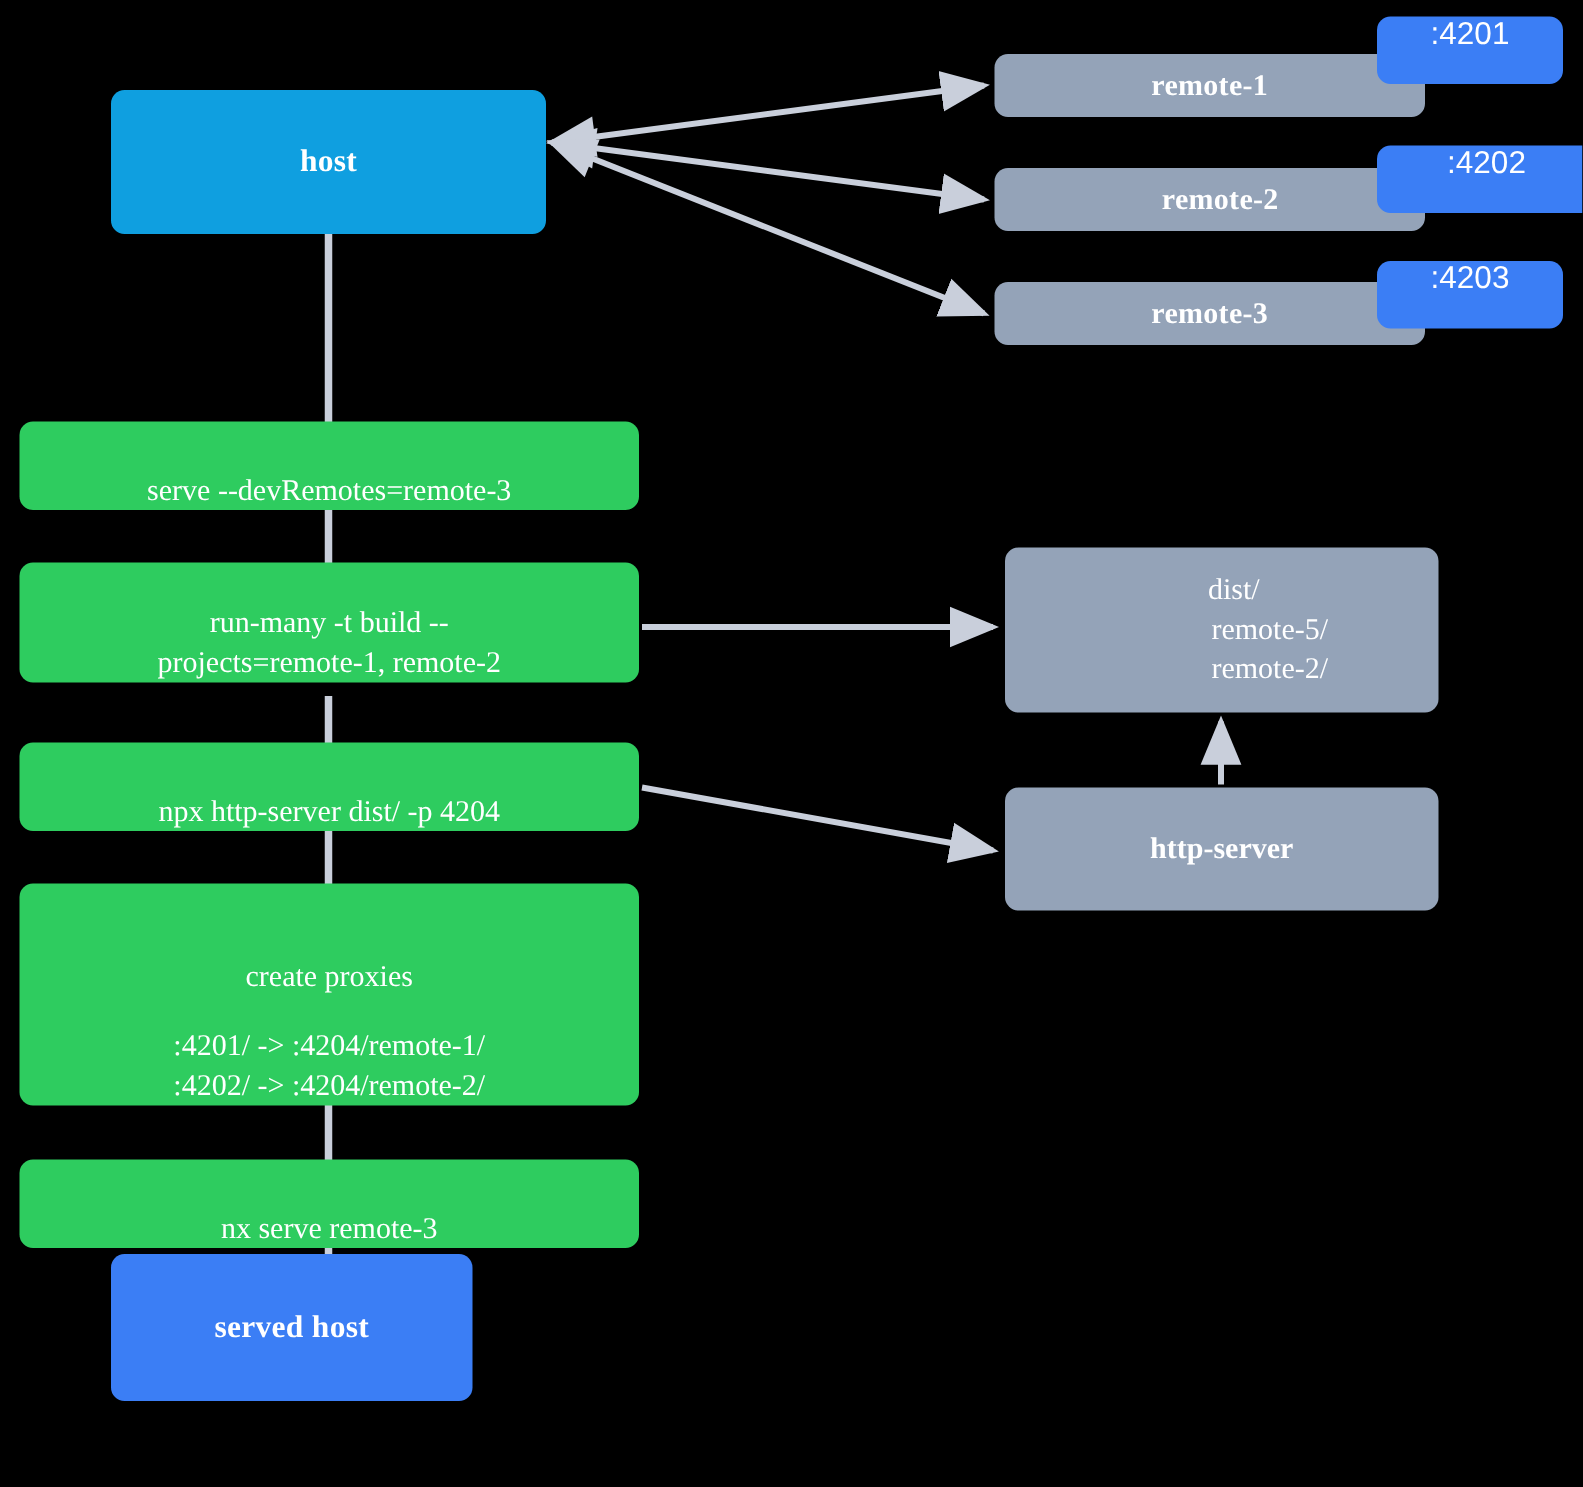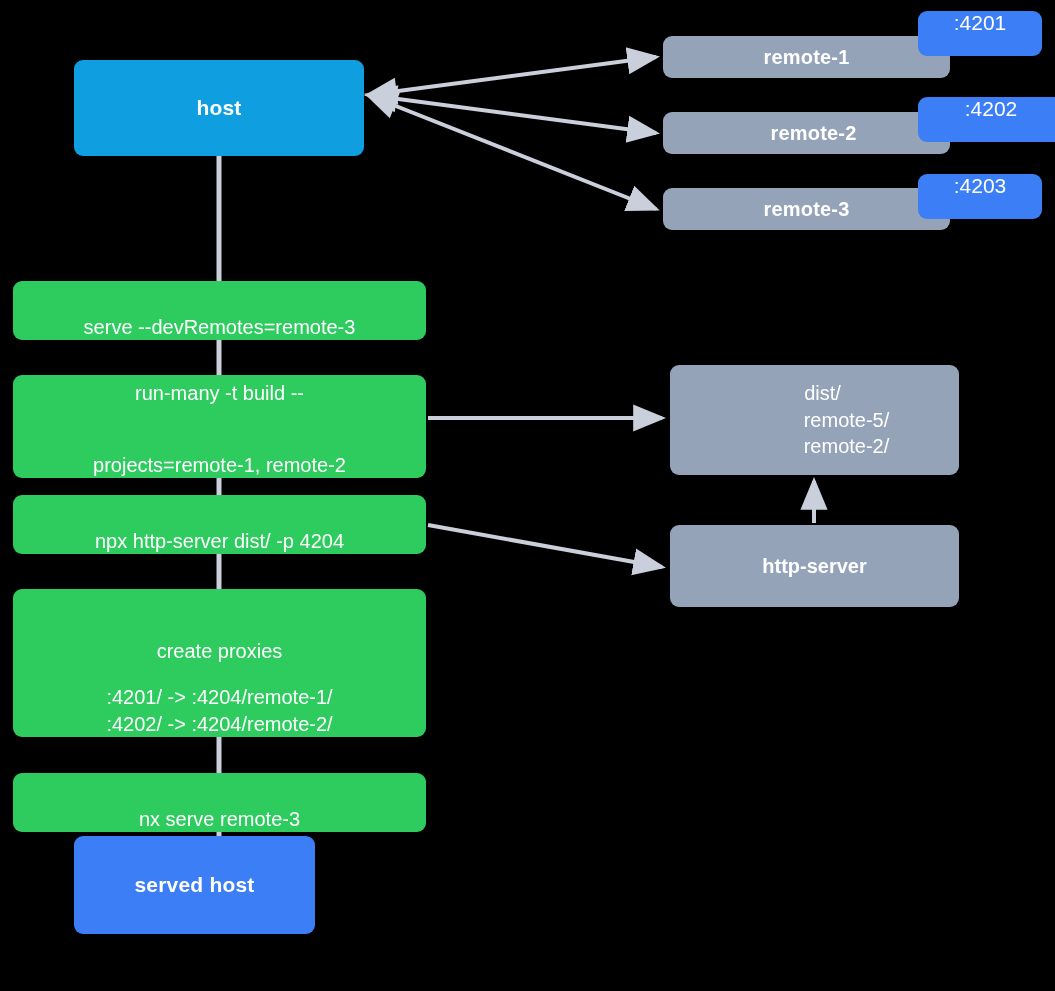--- a/index.html
+++ b/index.html
@@ -32,20 +32,21 @@
     box-sizing: border-box;
     display: flex;
     flex-direction: column;
     align-items: center;
     justify-content: center;
     border-radius: 9px;
     color: #ffffff;
     text-align: center;
     line-height: 1.32;
     z-index: 2;
+    font-family: Liberation Serif, serif;
   }
   .node-host {
     background: #0f9fe0;
     font-weight: bold;
     font-size: 21px;
     letter-spacing: 0.2px;
   }
   .node-served {
     background: #3b7ef5;
     font-weight: bold;
@@ -165,21 +166,21 @@
     <span class="cmd-line">remote-3</span>
   </div>
   <div class="badge" style="left:918px; top:174px; width:124px; height:45px;">
     <span>:4203</span>
   </div>
 
   <div class="node node-cmd" style="left:13px; top:281px; width:413px; height:59px;">
     <span class="cmd-line">serve --devRemotes=remote-3</span>
   </div>
 
-  <div class="node node-cmd" style="left:13px; top:375px; width:413px; height:103px;gap:45px;">
+  <div class="node node-cmd" style="left:13px; top:375px; width:413px; height:80px;">
     <span class="cmd-line">run-many -t build --</span>
     <span class="cmd-line">projects=remote-1, remote-2</span>
   </div>
 
   <div class="node node-cmd" style="left:13px; top:495px; width:413px; height:59px;">
     <span class="cmd-line">npx http-server dist/ -p 4204</span>
   </div>
 
   <div class="node node-cmd" style="left:13px; top:589px; width:413px; height:148px;">
     <span class="cmd-line">create proxies</span>

